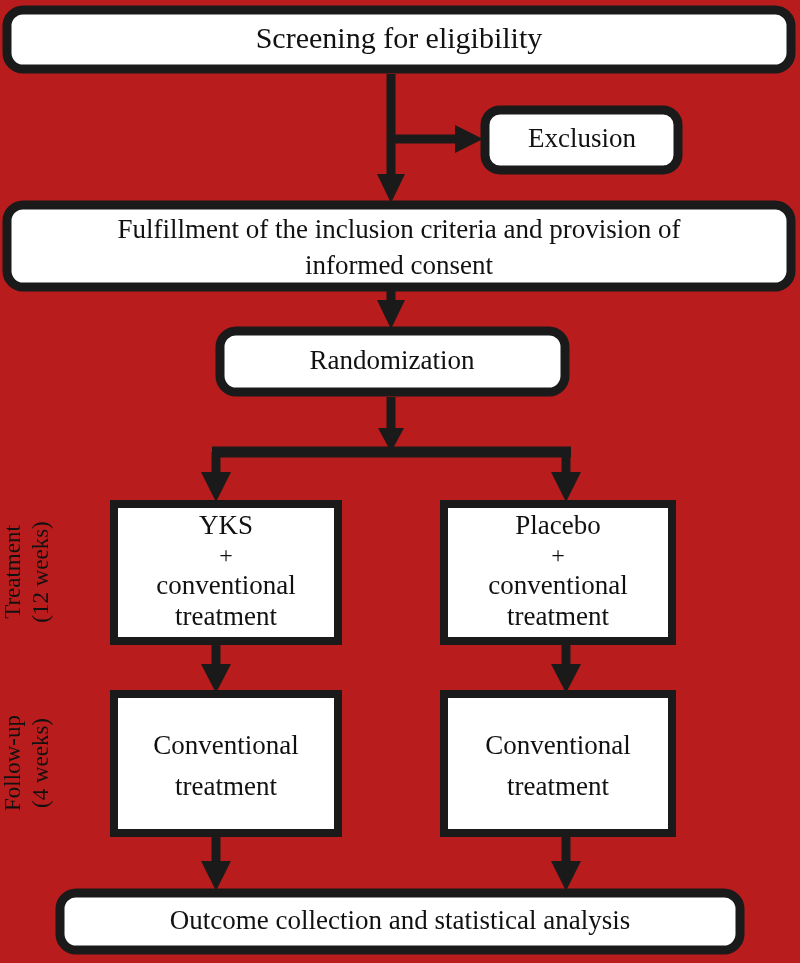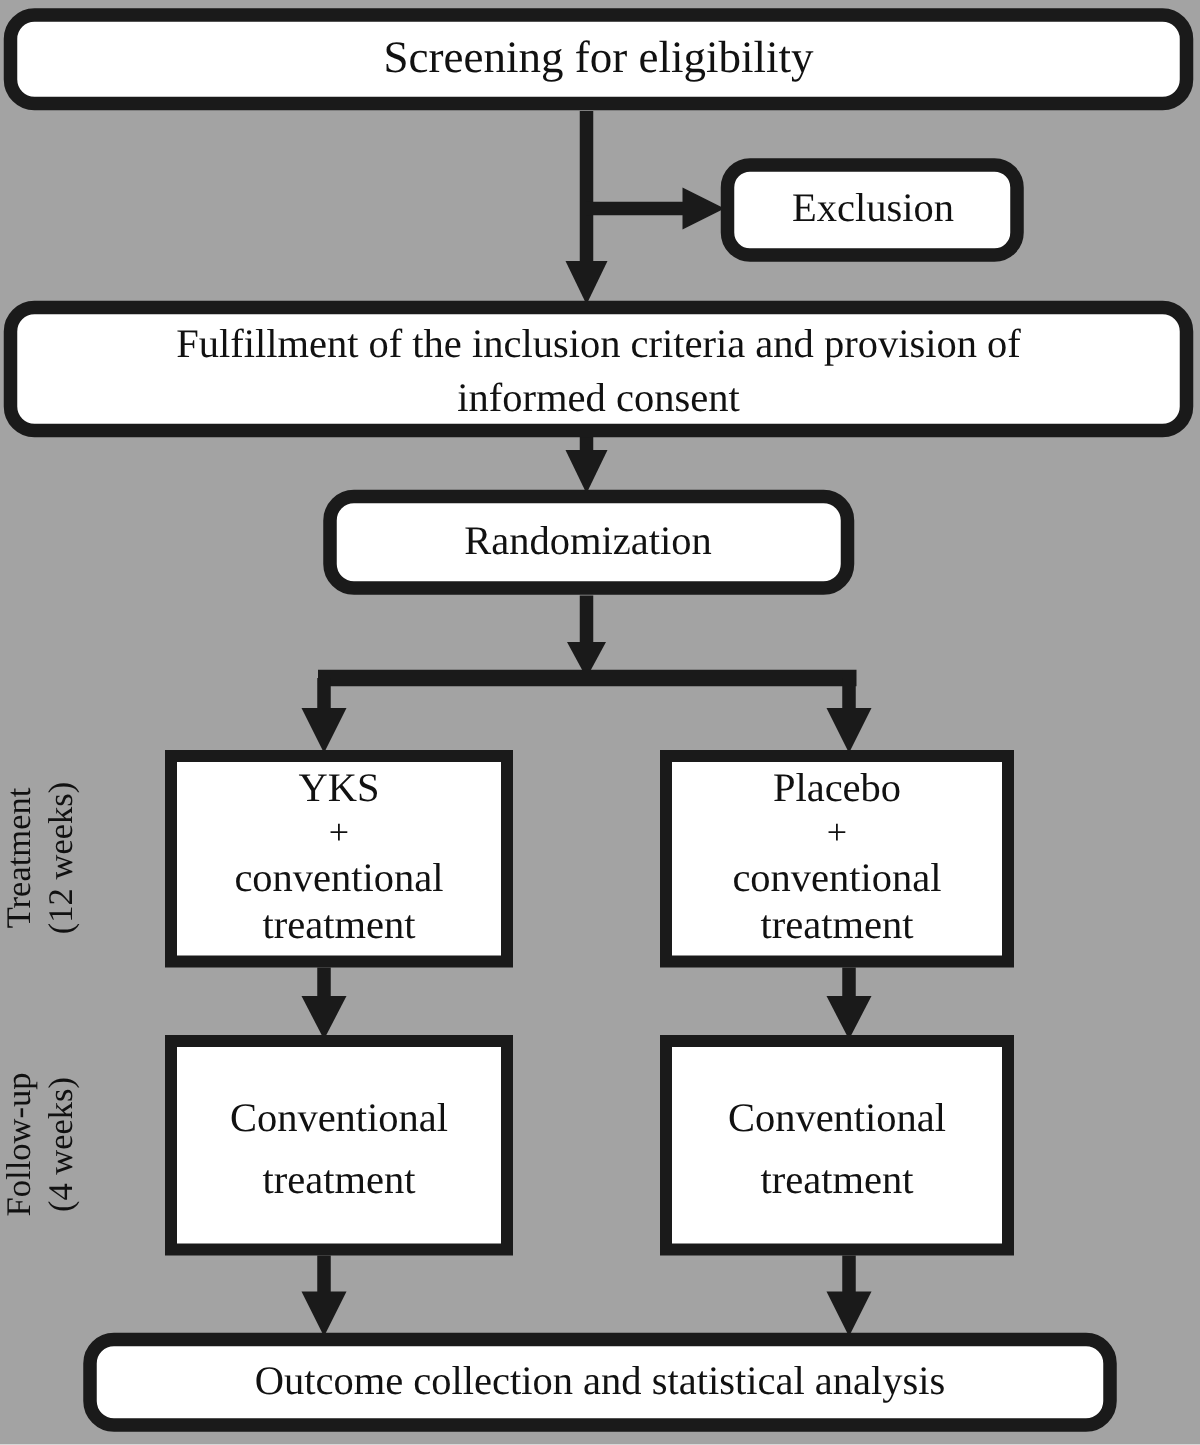--- a/index.html
+++ b/index.html
@@ -10,21 +10,21 @@
   body {
     width: 800px;
     height: 963px;
     font-family: "Liberation Serif", "DejaVu Serif", serif;
     overflow: hidden;
   }
   #flowchart-root {
     position: relative;
     width: 800px;
     height: 963px;
-    background: #a3a3a3;
+    background: #b91c1c;
   }
   svg.chart-layer {
     position: absolute;
     top: 0;
     left: 0;
     width: 800px;
     height: 963px;
   }
   .node-box {
     fill: #ffffff;

